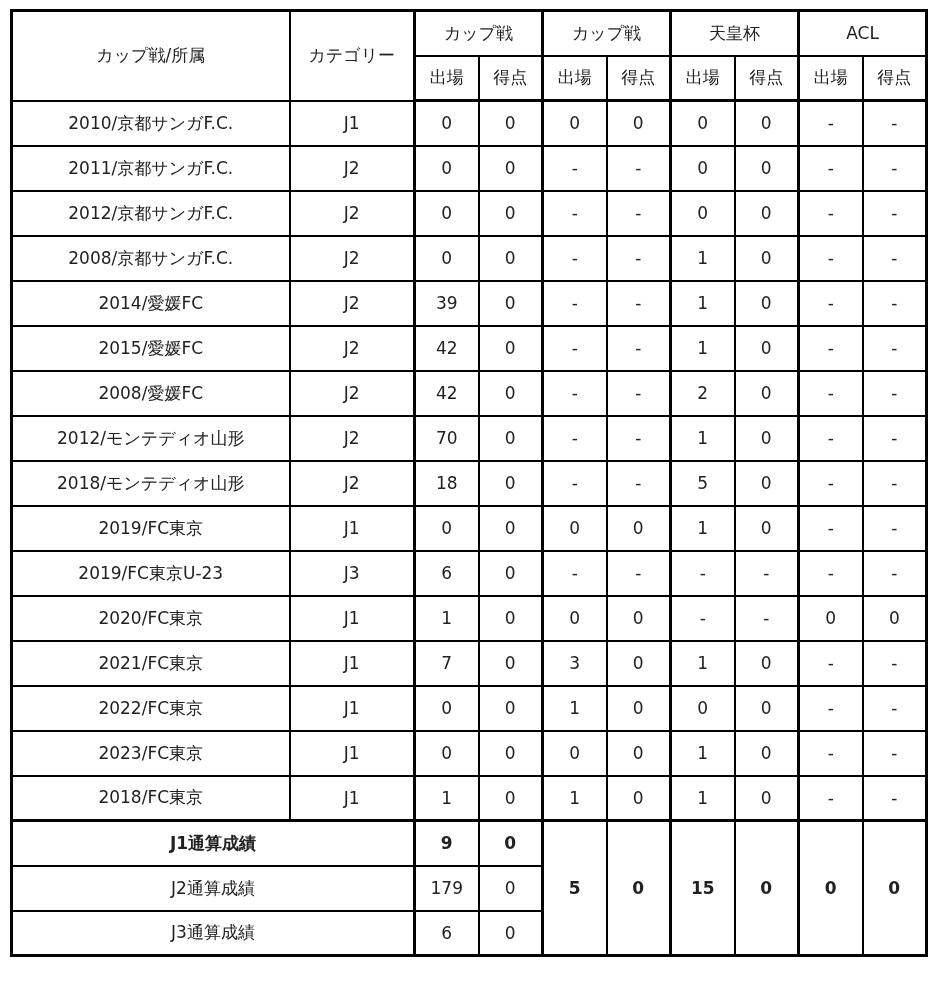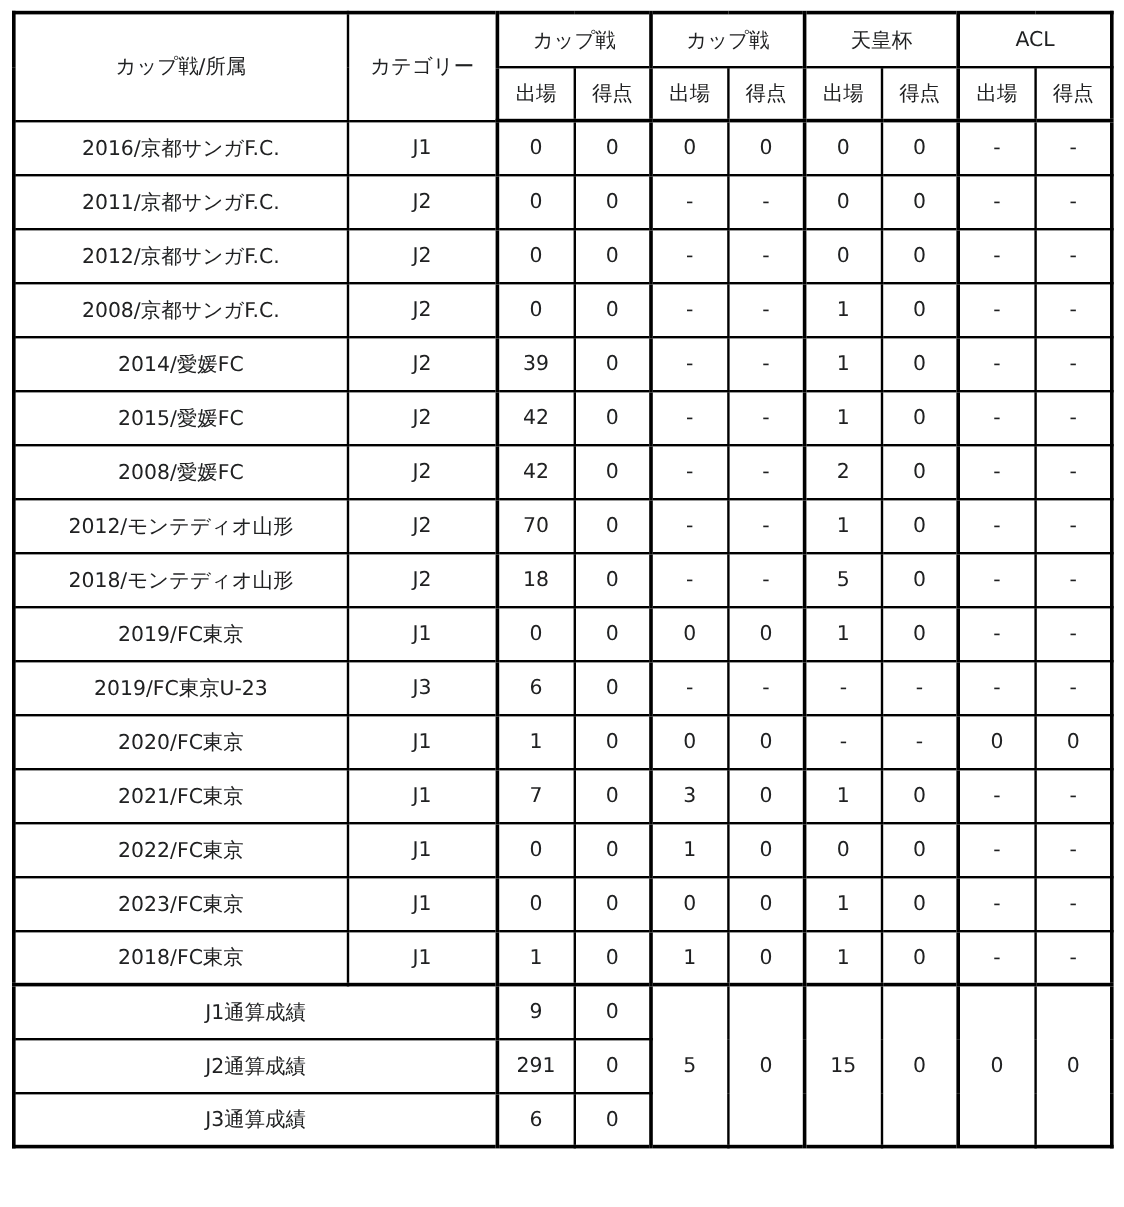--- a/index.html
+++ b/index.html
@@ -28,21 +28,21 @@
     color: #202122;
     font-size: 17px;
     height: 45px;
     padding: 0 2px;
     box-sizing: border-box;
     overflow: hidden;
     white-space: nowrap;
   }
   
   .bl-thick { border-left-width: 3px; }
-  .bt-thick { border-top-width: 3px; }
+  .bt-thick { border-top-width: 3px; font-weight: bold; }
   thead tr.sub th { border-bottom-width: 3px; }
 </style>
 </head>
 <body>
 
 <div class="wrap">
   <table class="stats">
     <colgroup>
       <col style="width:278px">
       <col style="width:125px">
@@ -70,21 +70,21 @@
         <th class="bl-thick">出場</th>
         <th>得点</th>
         <th class="bl-thick">出場</th>
         <th>得点</th>
         <th class="bl-thick">出場</th>
         <th>得点</th>
       </tr>
     </thead>
     <tbody>
         <tr>
-          <td>2016/京都サンガF.C.</td>
+          <td>2010/京都サンガF.C.</td>
           <td>J1</td>
           <td class="bl-thick">0</td>
           <td>0</td>
           <td class="bl-thick">0</td>
           <td>0</td>
           <td class="bl-thick">0</td>
           <td>0</td>
           <td class="bl-thick">-</td>
           <td>-</td>
         </tr>
@@ -276,21 +276,21 @@
           <td class="bt-thick">0</td>
           <td rowspan="3" class="bt-thick bl-thick">5</td>
           <td rowspan="3" class="bt-thick">0</td>
           <td rowspan="3" class="bt-thick bl-thick">15</td>
           <td rowspan="3" class="bt-thick">0</td>
           <td rowspan="3" class="bt-thick bl-thick">0</td>
           <td rowspan="3" class="bt-thick">0</td>
         </tr>
         <tr>
           <td colspan="2">J2通算成績</td>
-          <td class="bl-thick">291</td>
+          <td class="bl-thick">179</td>
           <td>0</td>
         </tr>
         <tr>
           <td colspan="2">J3通算成績</td>
           <td class="bl-thick">6</td>
           <td>0</td>
         </tr>
       </tbody>
   </table>
 </div>

